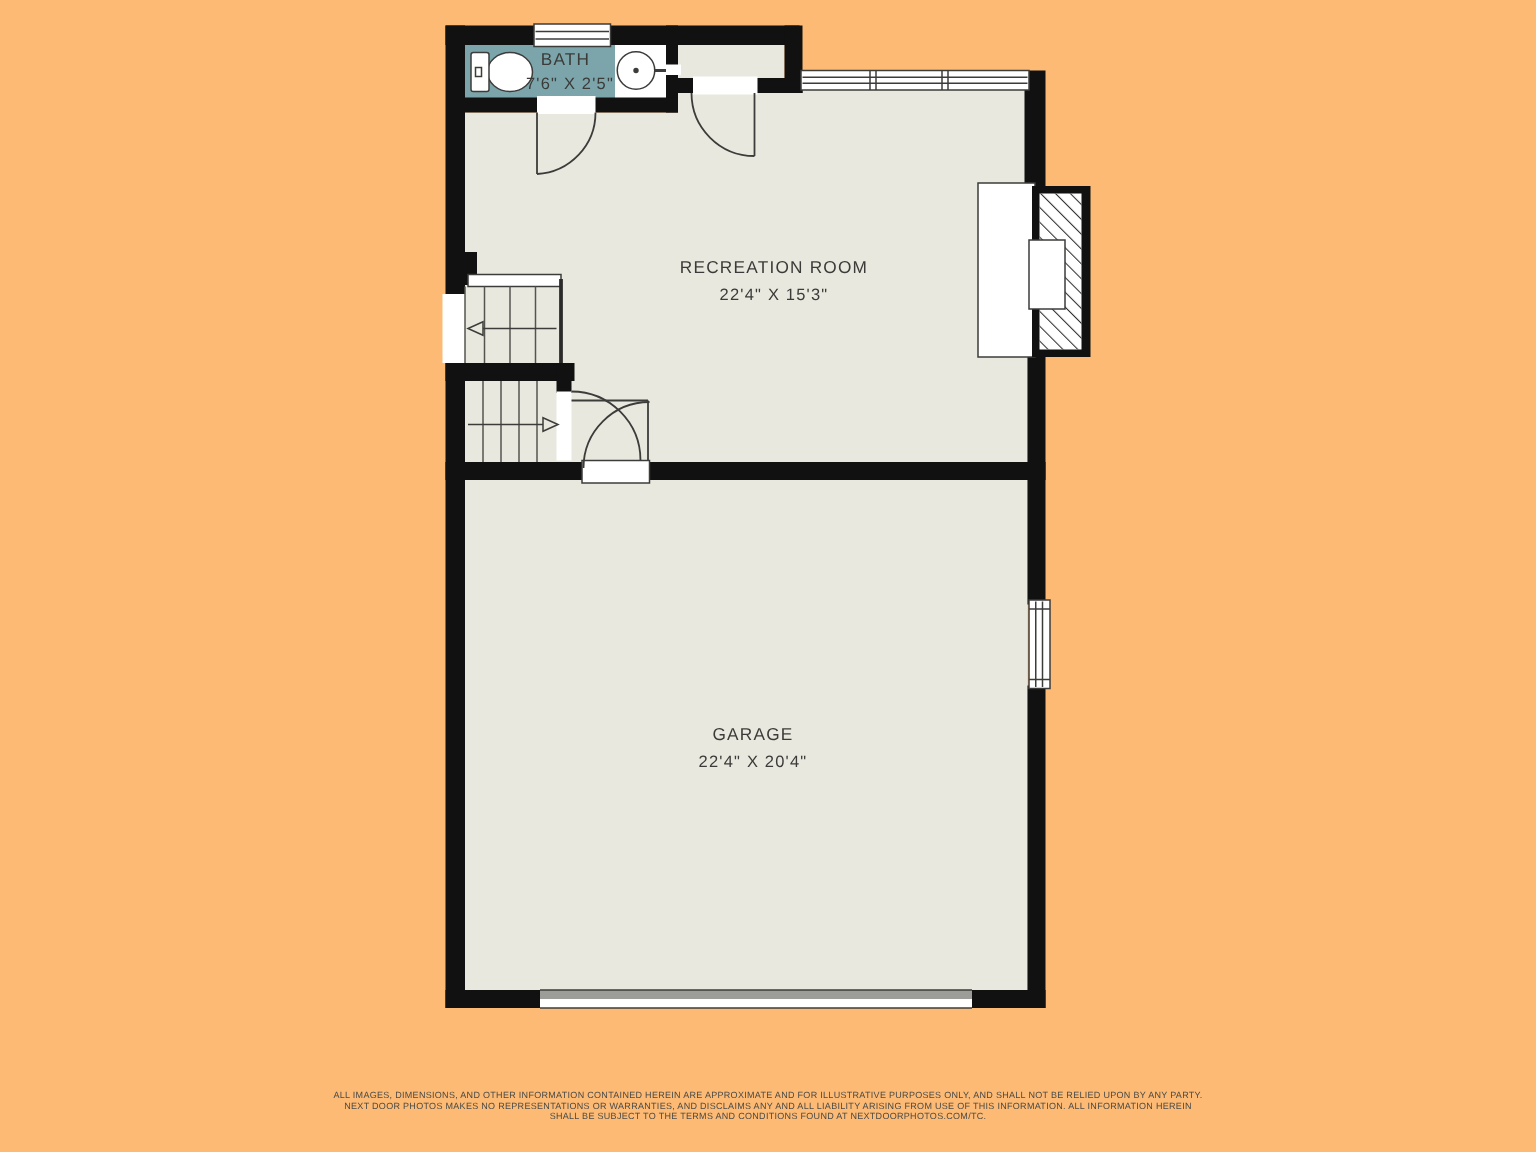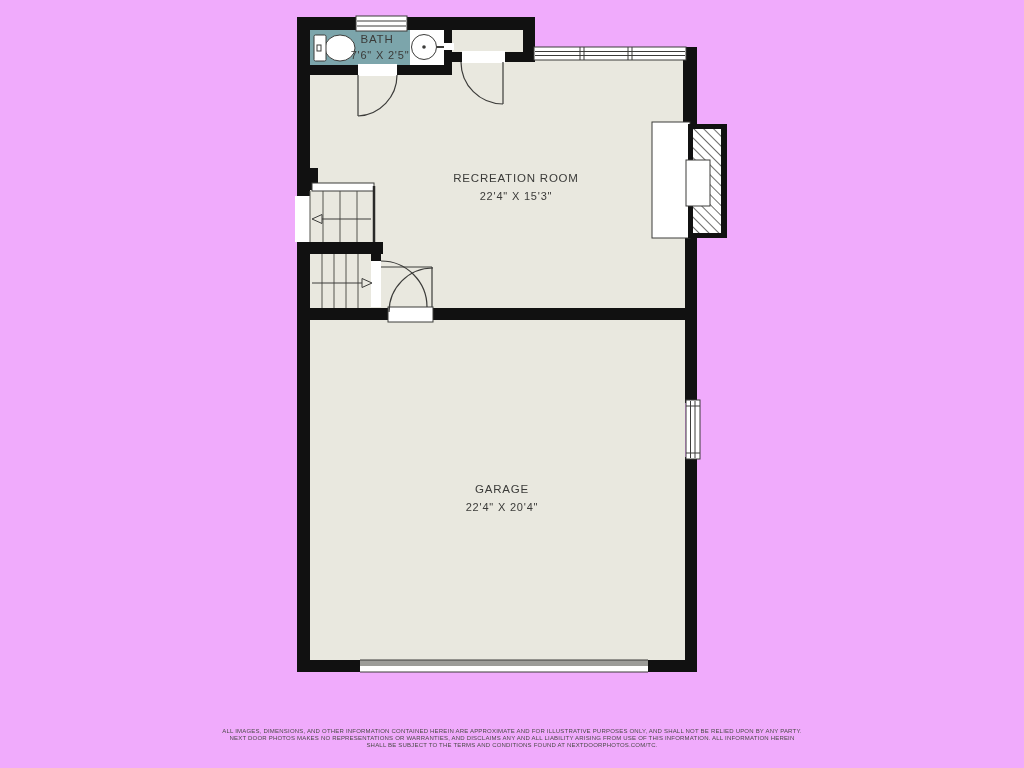--- a/index.html
+++ b/index.html
@@ -1,16 +1,16 @@
 <!DOCTYPE html>
 <html><head>
 <meta charset="utf-8">
 <style>
   html,body{margin:0;padding:0;background:#ffffff;}
-  .page{position:relative;width:1024px;height:768px;background:#f0abfc;overflow:hidden;
+  .page{position:relative;width:1024px;height:768px;background:#fdba74;overflow:hidden;
         font-family:"Liberation Sans",sans-serif;}
   svg{position:absolute;left:0;top:0;}
   .wall{fill:#111111;stroke:none;}
   .roomfill{fill:#e9e8df;}
   .gap{fill:#ffffff;}
   .thin{stroke:#3c3c3a;stroke-width:1;fill:none;}
   .thinfill{stroke:#3c3c3a;stroke-width:1;fill:#ffffff;}
   .arc{stroke:#3c3c3a;stroke-width:1.2;fill:none;}
   .tread{stroke:#55554f;stroke-width:1;fill:none;}
   .roomlabel{fill:#3b3b39;font-size:11.5px;letter-spacing:0.8px;text-anchor:middle;}

